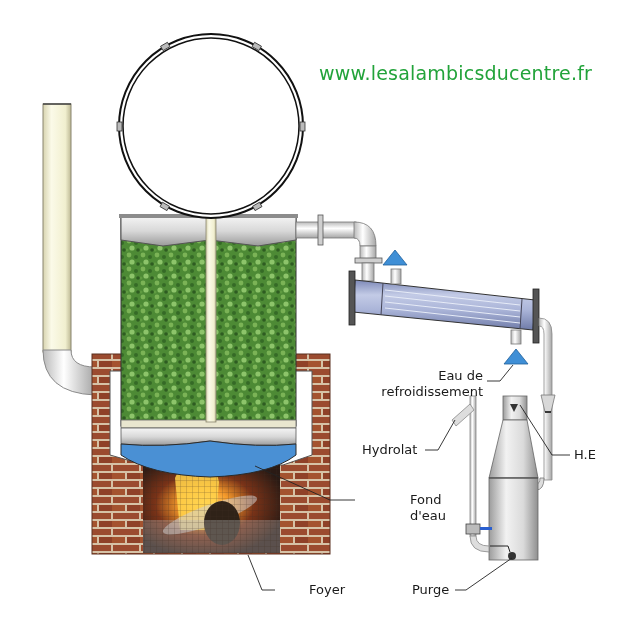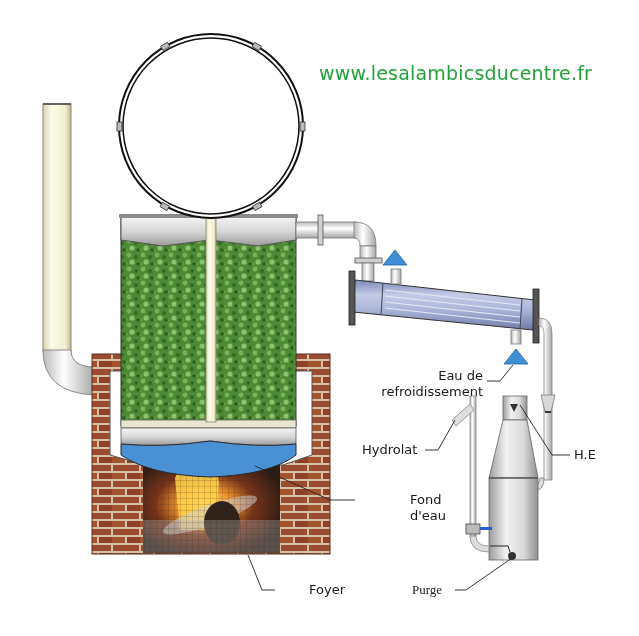--- a/index.html
+++ b/index.html
@@ -179,14 +179,14 @@
     <div>Eau de</div>
     <div>refroidissement</div>
   </div>
   <div class="label" style="left:362px; top:442px;">Hydrolat</div>
   <div class="label" style="left:574px; top:447px;text-align:center;">H.E</div>
   <div class="label" style="left:373px; top:492px;margin-left:37px;">
     <div>Fond</div>
     <div>d'eau</div>
   </div>
   <div class="label" style="left:291px; top:582px;margin-left:18px;">Foyer</div>
-  <div class="label" style="left:412px; top:582px;font-family:Liberation Serif, serif;">Purge</div>
+  <div class="label" style="left:412px; top:582px;">Purge</div>
 </div>
 
 </body></html>

